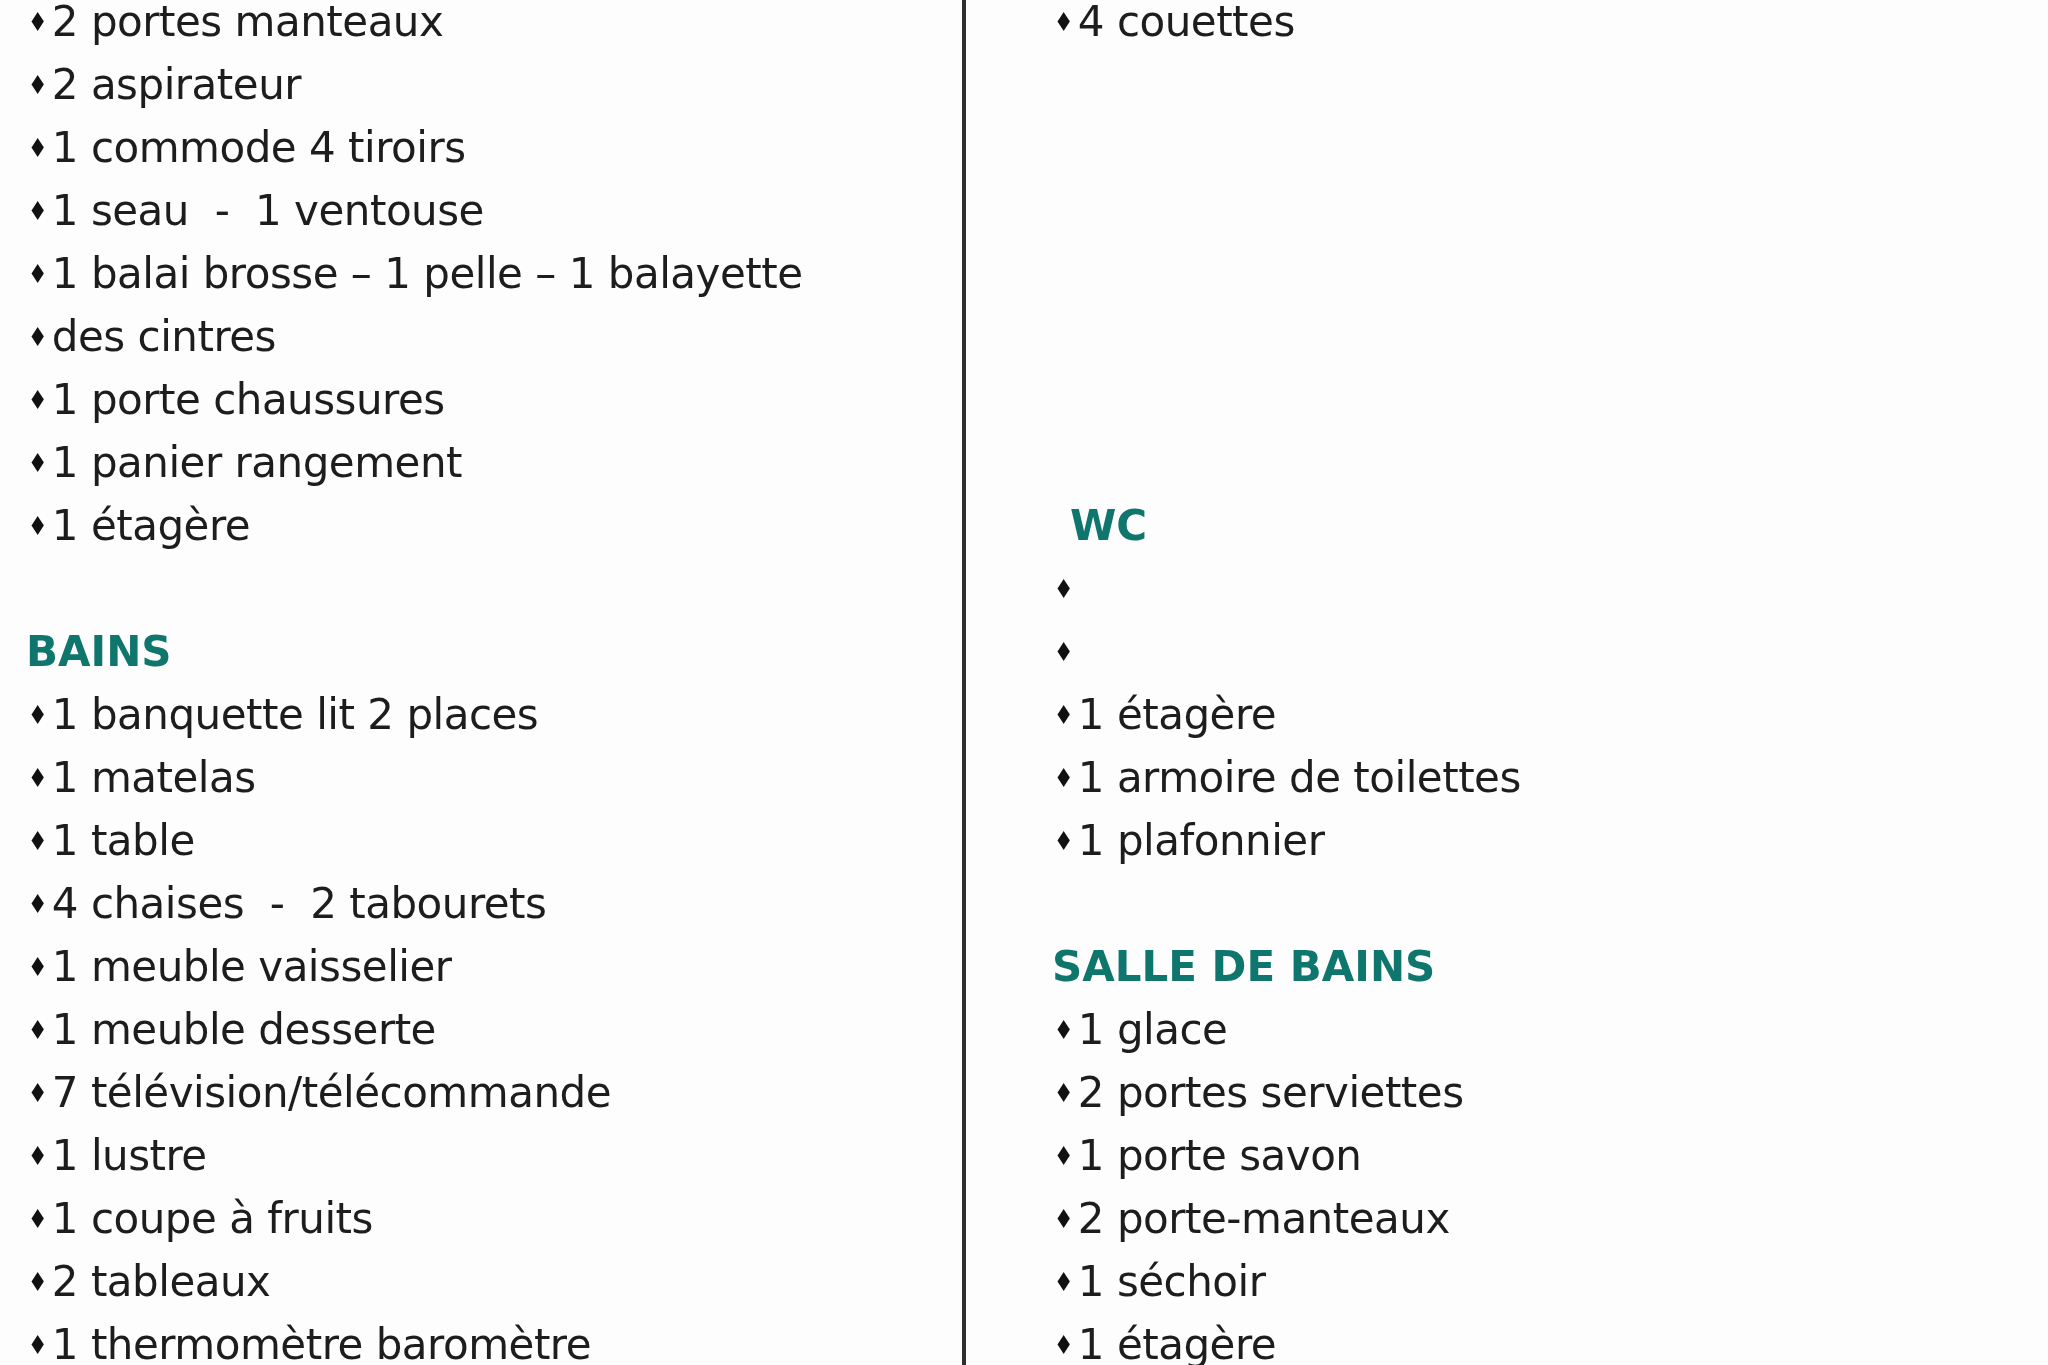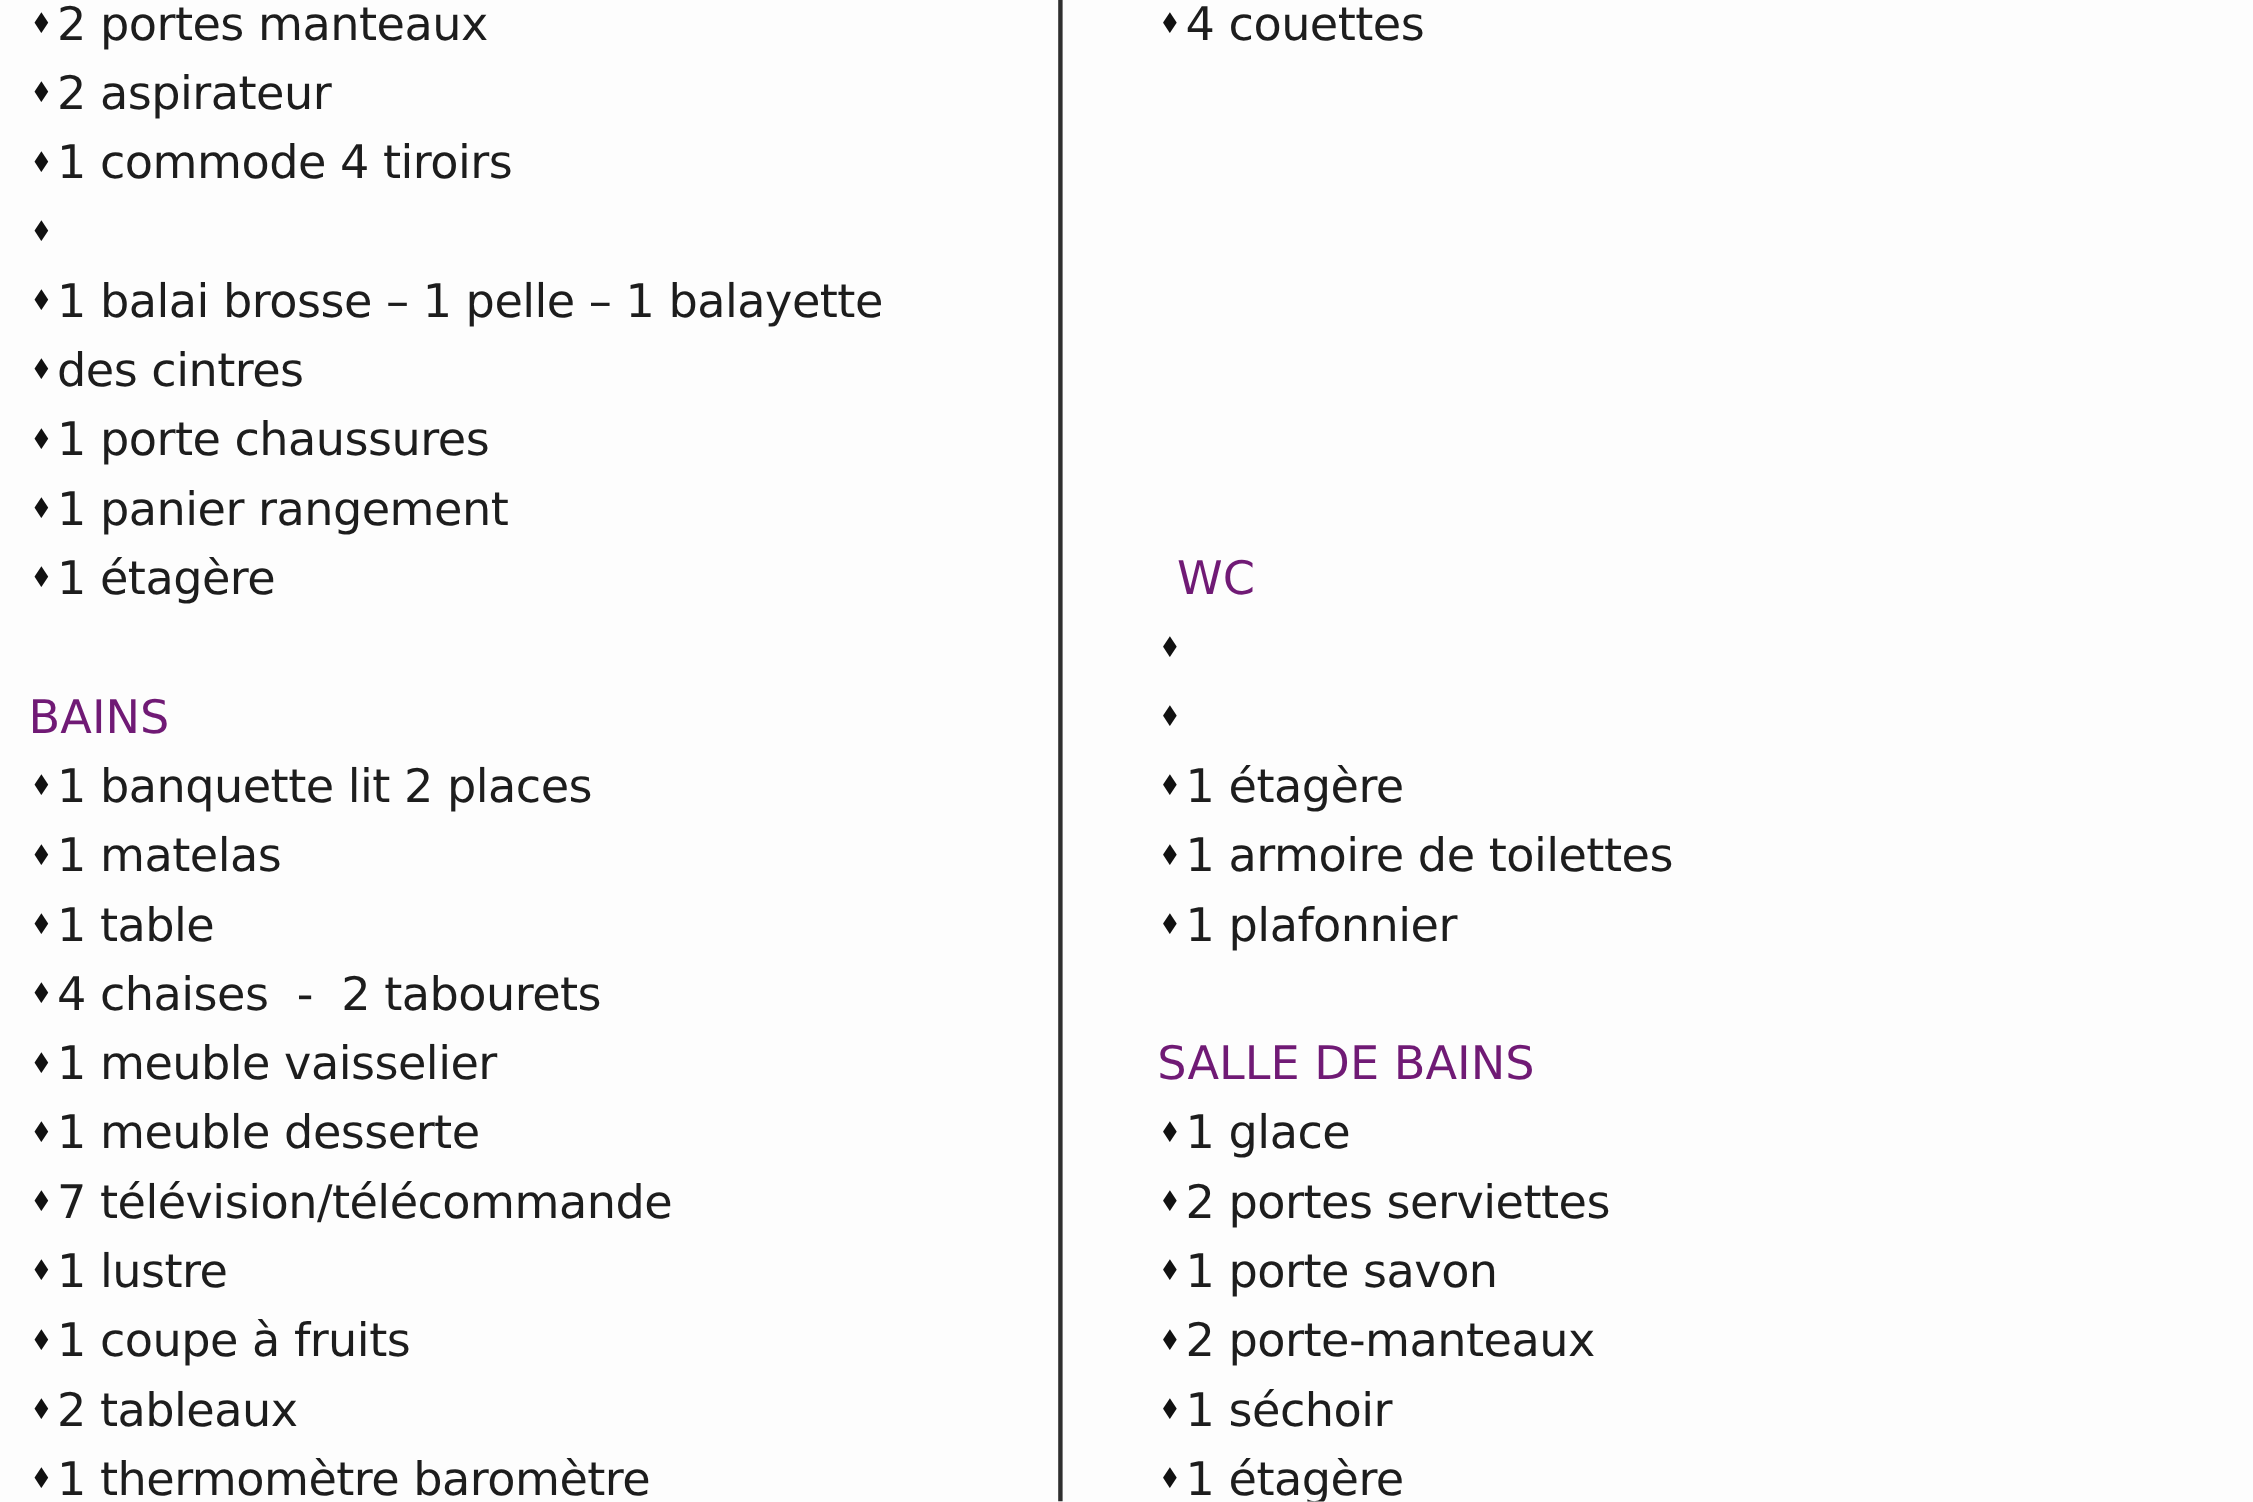--- a/index.html
+++ b/index.html
@@ -18,21 +18,21 @@
   .col-right { left:1052px; width:990px; }
   .line {
     height:63px; display:flex; align-items:center;
     font-size:42px; letter-spacing:-0.5px; color:#1d1d1d;
   }
   .bullet {
     font-size:26px; line-height:1; margin-right:3px;
     transform:scaleX(0.85); color:#111;
   }
   .txt { white-space:pre; }
-  .header .txt { font-weight:normal; color:#701a75; letter-spacing:0px; }
+  .header .txt { font-weight:bold; color:#0f766e; letter-spacing:0px; }
   .indent { padding-left:18px; }
 </style>
 </head>
 <body>
 
 <div class="page">
 
   <div class="col col-left">
     <div class="line">
         <span class="bullet">♦</span>
@@ -41,20 +41,21 @@
     <div class="line">
         <span class="bullet">♦</span>
         <span class="txt">2 aspirateur</span>
       </div>
     <div class="line">
         <span class="bullet">♦</span>
         <span class="txt">1 commode 4 tiroirs</span>
       </div>
     <div class="line">
         <span class="bullet">♦</span>
+        <span class="txt">1 seau  -  1 ventouse</span>
       </div>
     <div class="line">
         <span class="bullet">♦</span>
         <span class="txt">1 balai brosse – 1 pelle – 1 balayette</span>
       </div>
     <div class="line">
         <span class="bullet">♦</span>
         <span class="txt">des cintres</span>
       </div>
     <div class="line">

